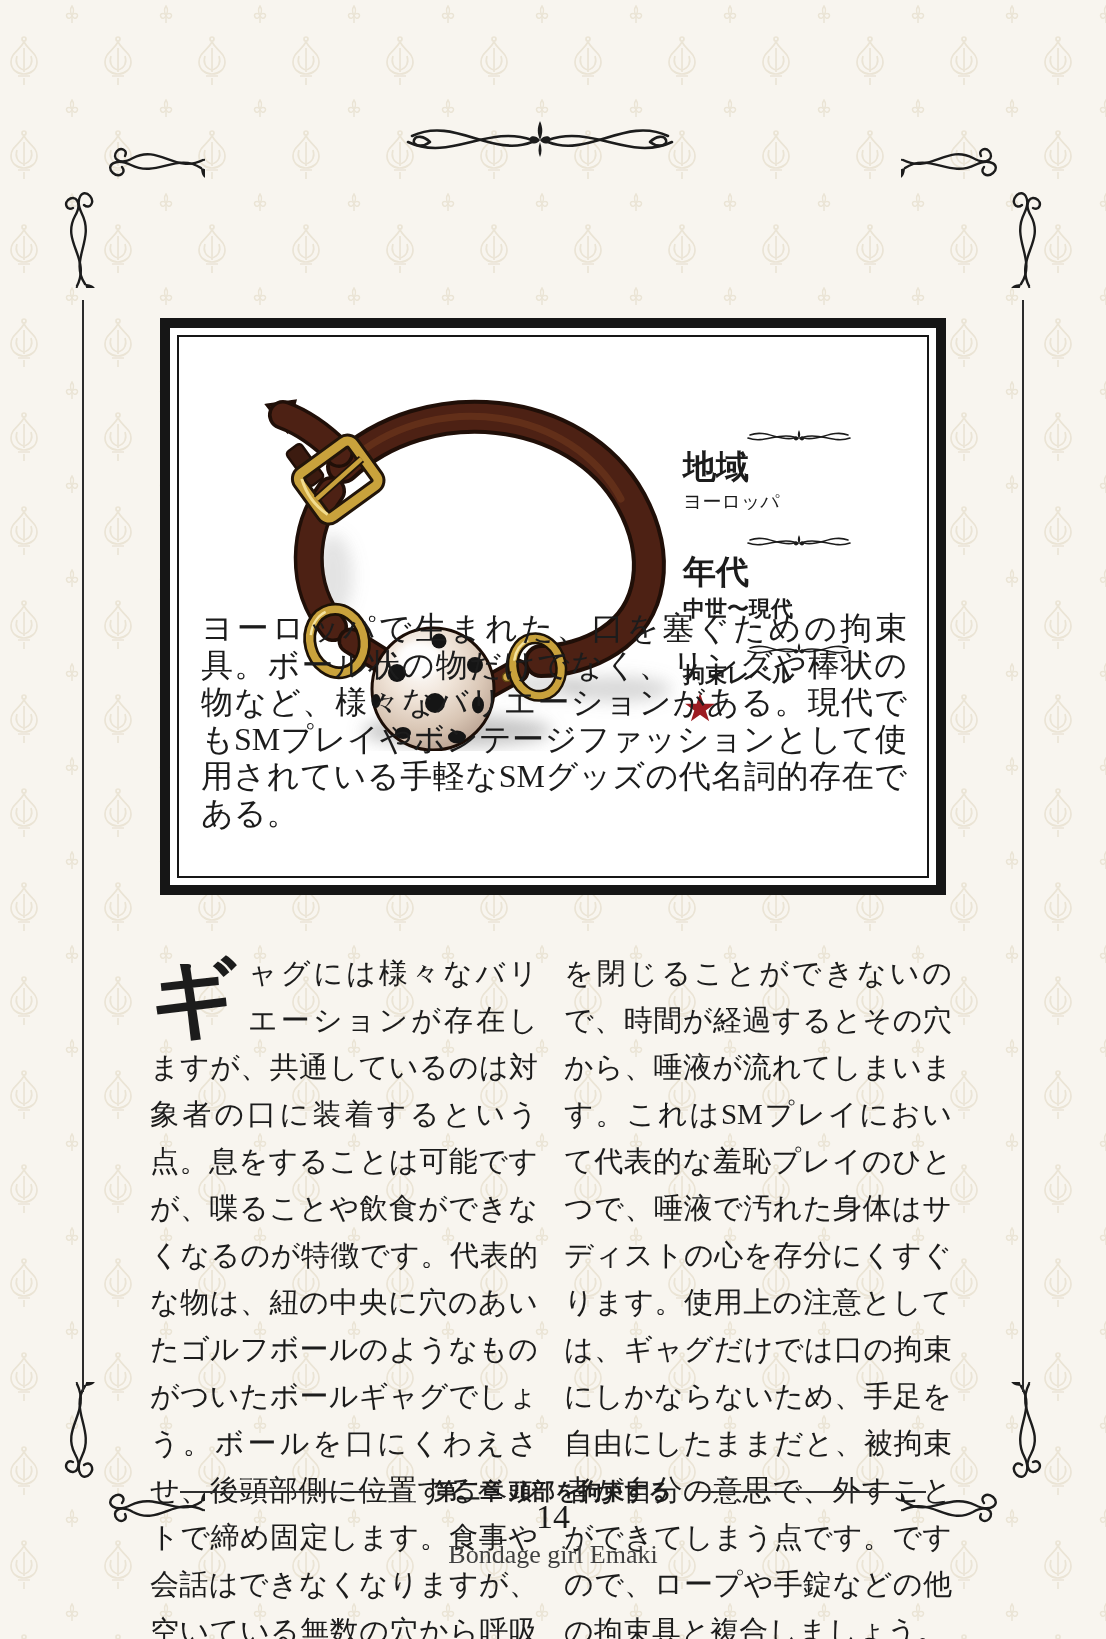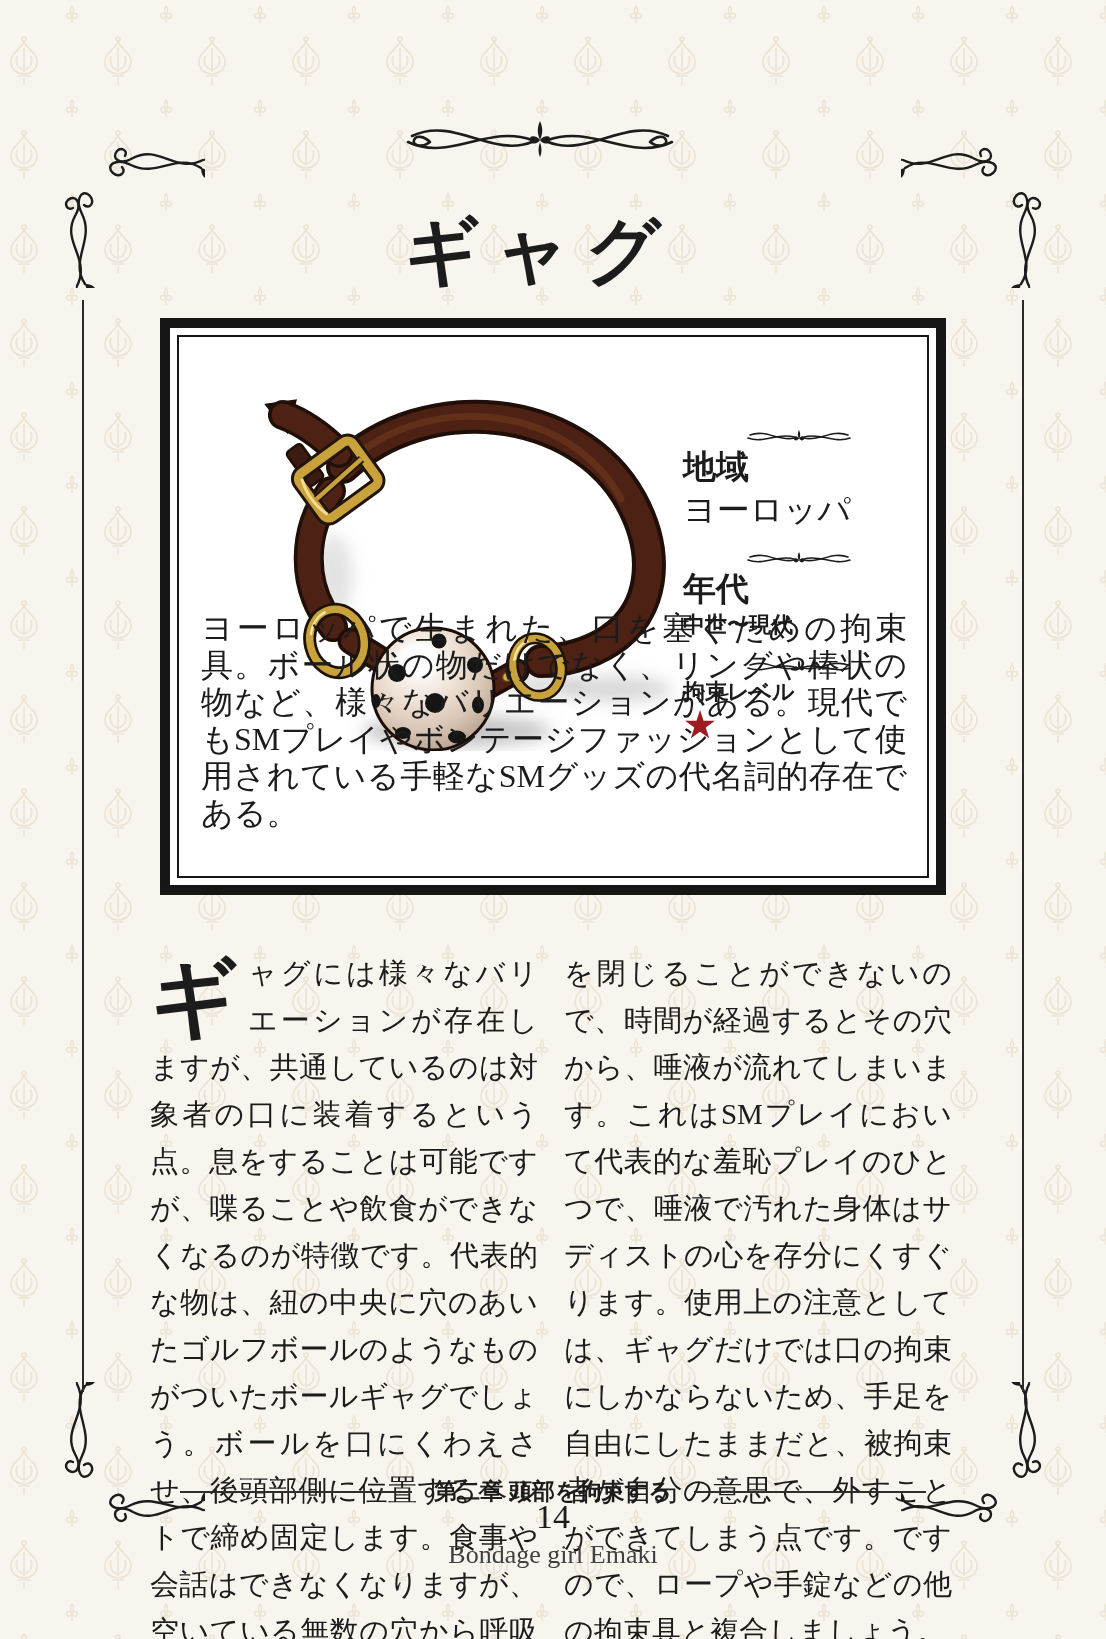--- a/index.html
+++ b/index.html
@@ -34,21 +34,21 @@
   }
   .frame-inner{
     position:relative;width:100%;height:100%;
     border:2px solid #161616;box-sizing:border-box;background:#fff;overflow:hidden;
   }
   .gag-illustration{position:absolute;left:6px;top:4px;width:540px;height:410px;}
   
   .info-panel{position:absolute;right:12px;top:92px;width:232px;text-align:left;}
   .info-ornament{width:112px;height:16px;display:block;margin:0 auto 4px auto;}
   .info-label{font-size:33px;font-weight:bold;line-height:1.15;margin-bottom:4px;}
-  .info-value{font-size:33px;line-height:1.2;margin-bottom:20px;}
+  .info-value{font-size:19px;line-height:1.2;margin-bottom:20px;}
   .info-value.era{font-size:22px;font-weight:bold;}
   .level-star{font-size:34px;color:#9c1c22;line-height:1;margin-top:2px;}
   
   .box-caption{
     position:absolute;left:22px;right:20px;bottom:12px;
     font-size:32px;line-height:37px;text-align:justify;
   }
   
   .article{
     position:absolute;left:150px;top:950px;width:802px;
@@ -166,21 +166,20 @@
       <path d="M30,24 c-8,6 -18,4 -16,-2 c2,-5 10,-4 16,2"></path>
       <path d="M250,24 c8,6 18,4 16,-2 c-2,-5 -10,-4 -16,2"></path>
     </g>
     <g fill="#1c1c1c">
       <path d="M140,3 c3,7 3,12 0,19 c-3,-7 -3,-12 0,-19 z"></path>
       <path d="M140,22 c5,-6 12,-4 10,1 c-2,4 -8,3 -10,-1 z"></path>
       <path d="M140,22 c-5,-6 -12,-4 -10,1 c2,4 8,3 10,-1 z"></path>
       <path d="M140,24 c2,6 2,11 0,15 c-2,-4 -2,-9 0,-15 z"></path>
     </g>
   </svg>
-  <h1 class="page-title">ギャグ</h1>
 
   <div class="frame-box">
     <div class="frame-inner">
 
       <svg class="gag-illustration" viewBox="0 0 540 410">
         <defs>
           <radialGradient id="ballg" cx="40%" cy="30%" r="78%">
             <stop offset="0%" stop-color="#ffffff"></stop>
             <stop offset="38%" stop-color="#efe3d7"></stop>
             <stop offset="68%" stop-color="#d9c6b5"></stop>

